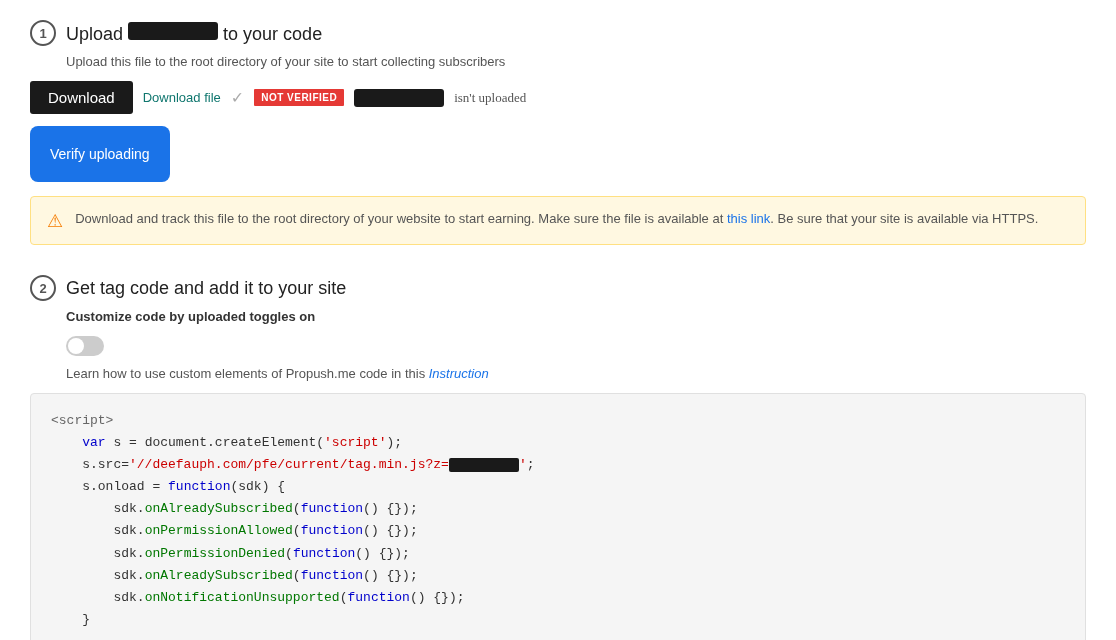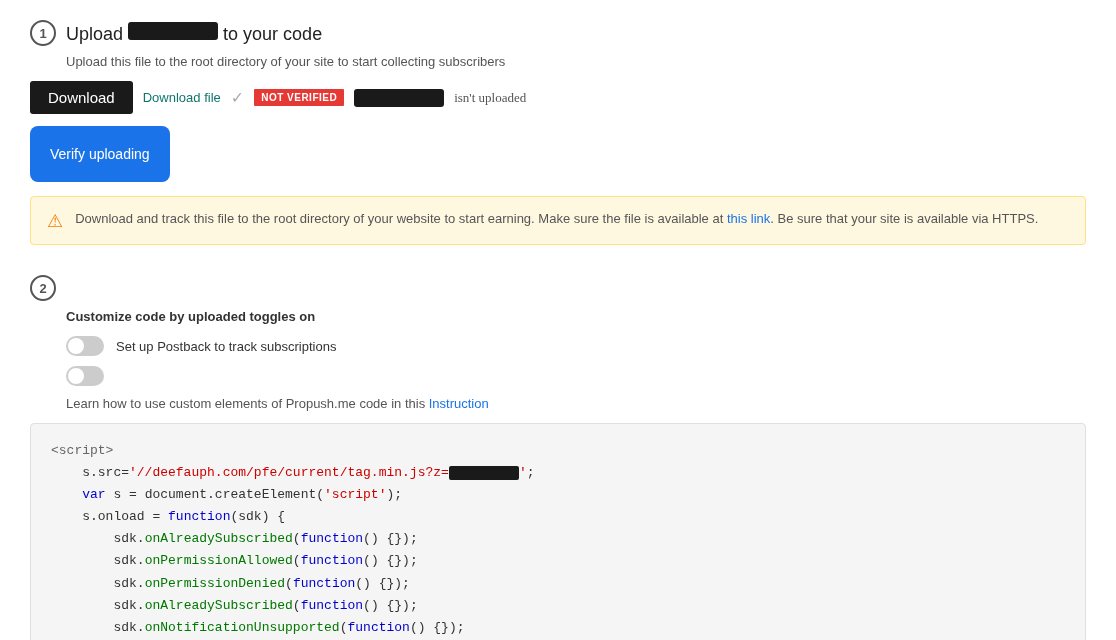--- a/index.html
+++ b/index.html
@@ -177,20 +177,21 @@
     }
     .instruction-text {
       font-size: 13px;
       color: #555;
       margin-left: 36px;
       margin-bottom: 12px;
     }
     .instruction-text a {
       color: #1a73e8;
       text-decoration: none;
+      font-style: italic;
     }
     .code-block {
       background: #f5f5f5;
       border: 1px solid #e0e0e0;
       border-radius: 4px;
       padding: 16px 20px;
       font-family: 'Courier New', Courier, monospace;
       font-size: 13px;
       line-height: 1.7;
       margin-left: 0;
@@ -245,41 +246,38 @@
         <span>Download and track this file to the root directory of your website to start earning. Make sure the file is available at </span><a href="#">this link</a><span>. Be sure that your site is available via HTTPS.</span>
       </span>
     </div>
   </div>
 
   <div class="section">
     <div class="section-header">
       <div class="step-circle">
         <span>2</span>
       </div>
+      <span class="section-title">Get tag code and add it to your site</span>
     </div>
 
     <div class="customize-label">Customize code by uploaded toggles on</div>
+
 
     <div class="toggle-row">
       <div class="toggle"></div>
-      <span class="toggle-label">Set up Postback to track subscriptions</span>
-    </div>
-
-    <div class="toggle-row">
-      <div class="toggle"></div>
     </div>
 
     <div class="instruction-text">
       <span>Learn how to use custom elements of Propush.me code in this </span><a href="#">Instruction</a>
     </div>
 
     <div class="code-block">
       <div><span class="code-tag">&lt;script&gt;</span></div>
+      <div>&nbsp;&nbsp;&nbsp;&nbsp;<span class="code-keyword">var</span> s = document.createElement(<span class="code-string">'script'</span>);</div>
       <div>&nbsp;&nbsp;&nbsp;&nbsp;s.src=<span class="code-string">'//deefauph.com/pfe/current/tag.min.js?z=<span class="code-redacted"></span>'</span>;</div>
-      <div>&nbsp;&nbsp;&nbsp;&nbsp;<span class="code-keyword">var</span> s = document.createElement(<span class="code-string">'script'</span>);</div>
       <div>&nbsp;&nbsp;&nbsp;&nbsp;s.onload = <span class="code-keyword">function</span>(sdk) {</div>
       <div>&nbsp;&nbsp;&nbsp;&nbsp;&nbsp;&nbsp;&nbsp;&nbsp;sdk.<span class="code-function">onAlreadySubscribed</span>(<span class="code-keyword">function</span>() {});</div>
       <div>&nbsp;&nbsp;&nbsp;&nbsp;&nbsp;&nbsp;&nbsp;&nbsp;sdk.<span class="code-function">onPermissionAllowed</span>(<span class="code-keyword">function</span>() {});</div>
       <div>&nbsp;&nbsp;&nbsp;&nbsp;&nbsp;&nbsp;&nbsp;&nbsp;sdk.<span class="code-function">onPermissionDenied</span>(<span class="code-keyword">function</span>() {});</div>
       <div>&nbsp;&nbsp;&nbsp;&nbsp;&nbsp;&nbsp;&nbsp;&nbsp;sdk.<span class="code-function">onAlreadySubscribed</span>(<span class="code-keyword">function</span>() {});</div>
       <div>&nbsp;&nbsp;&nbsp;&nbsp;&nbsp;&nbsp;&nbsp;&nbsp;sdk.<span class="code-function">onNotificationUnsupported</span>(<span class="code-keyword">function</span>() {});</div>
       <div>&nbsp;&nbsp;&nbsp;&nbsp;}</div>
       <div>&nbsp;</div>
 
     </div>

